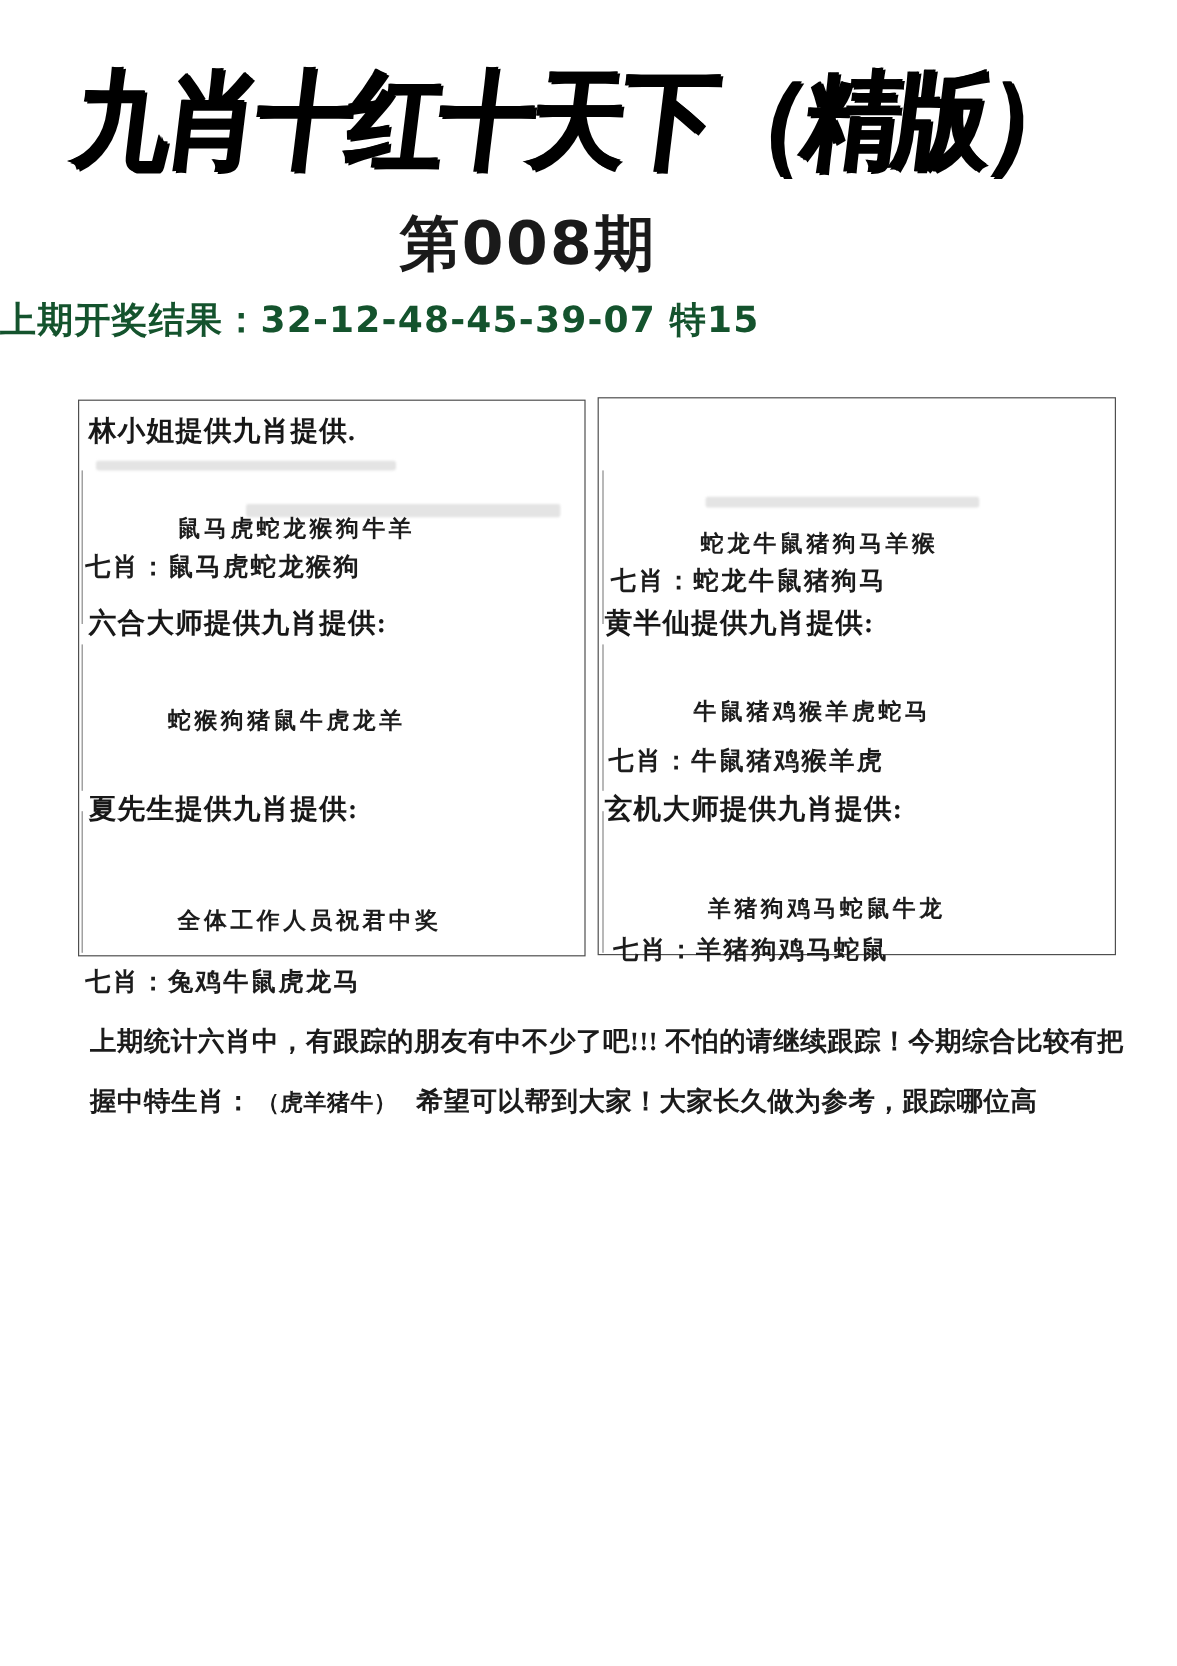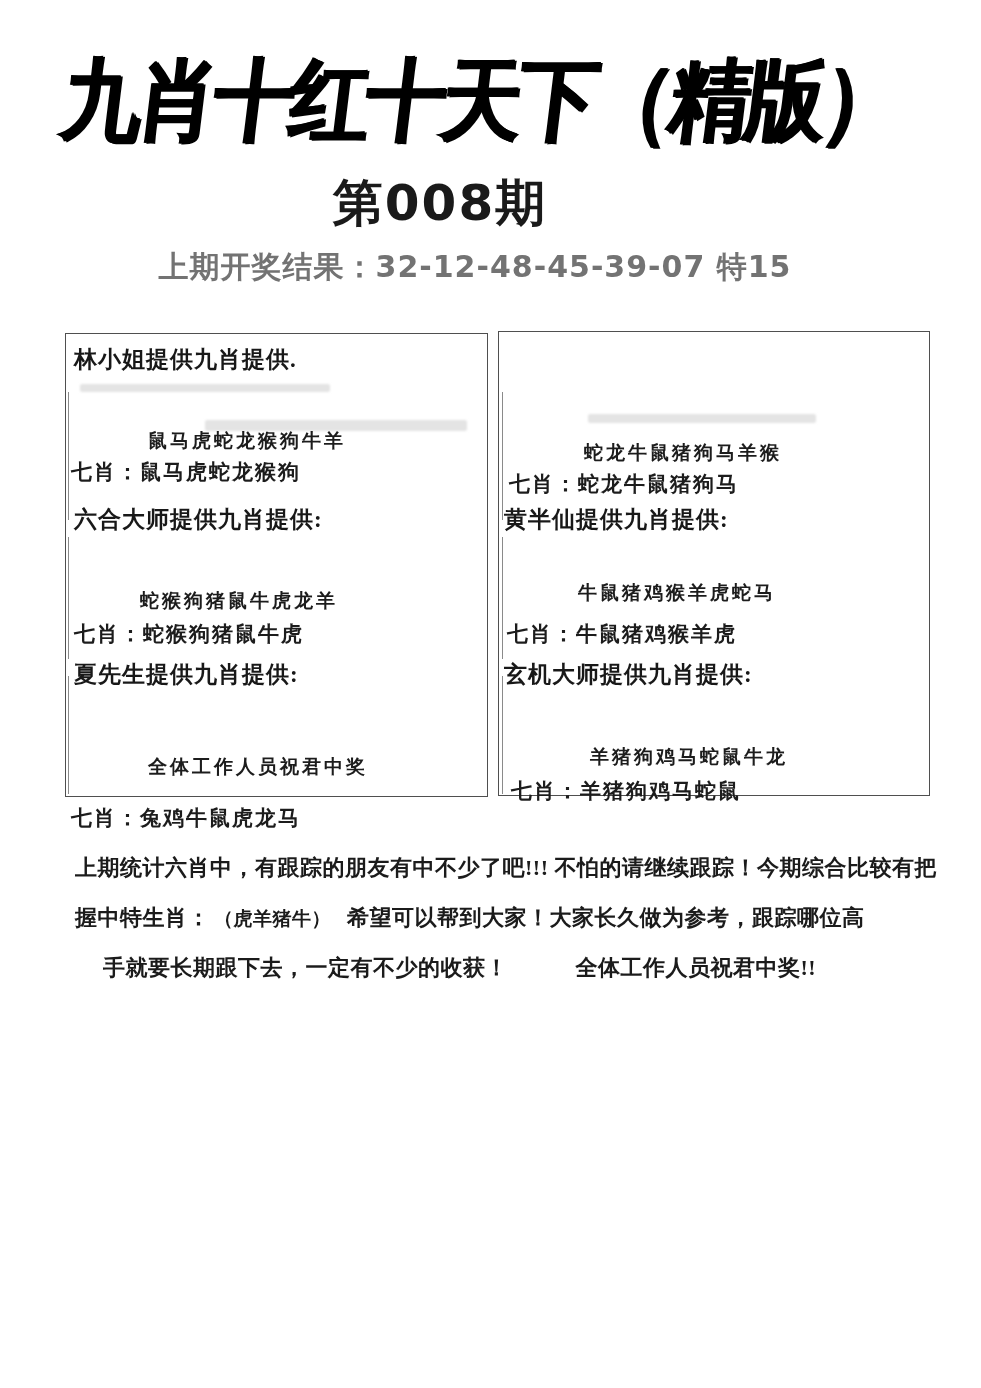--- a/index.html
+++ b/index.html
@@ -27,25 +27,24 @@
   }
   .issue-number{
     left:0;top:170px;width:880px;
     text-align:center;
     font-family:"DejaVu Sans", sans-serif;
     font-size:50px;font-weight:600;
     letter-spacing:2px;color:#1a1a1a;
   }
   .prev-result{
     left:0;top:247px;width:950px;
-    text-align:center;
     font-family:"DejaVu Sans", sans-serif;
     font-size:30px;font-weight:700;
     letter-spacing:1px;
-    color:#737373;
+    color:#14532d;
   }
 
   
   .pred-box{border:1px solid #4f4f4f;background:#fff;}
   .box-left{left:65px;top:333px;width:421px;height:462px;}
   .box-right{left:498px;top:331px;width:430px;height:463px;}
 
   .provider-name{
     font-size:23px;font-weight:700;
     letter-spacing:1px;color:#181818;
@@ -103,36 +102,34 @@
   <div class="ghost" style="left:80px;top:384px;width:250px;height:8px;"></div>
   <div class="ghost" style="left:205px;top:420px;width:262px;height:11px;"></div>
   <div class="ghost" style="left:588px;top:414px;width:228px;height:9px;"></div>
 
   <div class="abs provider-name" style="left:74px;top:344px;">林小姐提供九肖提供.</div>
   <div class="abs nine-line" style="left:148px;top:428px;">鼠马虎蛇龙猴狗牛羊</div>
   <div class="abs seven-line" style="left:71px;top:458px;">七肖：鼠马虎蛇龙猴狗</div>
 
   <div class="abs provider-name" style="left:74px;top:504px;">六合大师提供九肖提供:</div>
   <div class="abs nine-line" style="left:140px;top:588px;">蛇猴狗猪鼠牛虎龙羊</div>
-  <div class="abs seven-line" style="left:74px;top:620px;">七肖：蛇猴狗猪鼠牛虎</div>
 
   <div class="abs provider-name" style="left:74px;top:659px;">夏先生提供九肖提供:</div>
   <div class="abs nine-line" style="left:148px;top:754px;">全体工作人员祝君中奖</div>
   <div class="abs seven-line" style="left:71px;top:788px;margin-top:16px;">七肖：兔鸡牛鼠虎龙马</div>
 
   <div class="abs nine-line" style="left:584px;top:440px;">蛇龙牛鼠猪狗马羊猴</div>
   <div class="abs seven-line" style="left:509px;top:470px;">七肖：蛇龙牛鼠猪狗马</div>
 
   <div class="abs provider-name" style="left:504px;top:504px;">黄半仙提供九肖提供:</div>
   <div class="abs nine-line" style="left:578px;top:580px;">牛鼠猪鸡猴羊虎蛇马</div>
   <div class="abs seven-line" style="left:507px;top:620px;">七肖：牛鼠猪鸡猴羊虎</div>
 
   <div class="abs provider-name" style="left:504px;top:659px;">玄机大师提供九肖提供:</div>
   <div class="abs nine-line" style="left:590px;top:744px;">羊猪狗鸡马蛇鼠牛龙</div>
   <div class="abs seven-line" style="left:511px;top:777px;">七肖：羊猪狗鸡马蛇鼠</div>
 
   <div class="abs footer-line" style="left:75px;top:903px;">
     <span>握中特生肖：</span><span class="paren-strong">（虎羊猪牛）</span><span>希望可以帮到大家！大家长久做为参考，跟踪哪位高</span>
   </div>
   <div class="abs footer-line" style="left:75px;top:853px;">上期统计六肖中，有跟踪的朋友有中不少了吧!!! 不怕的请继续跟踪！今期综合比较有把</div>
-  <div class="abs footer-line" style="left:103px;top:953px;">手就要长期跟下去，一定有不少的收获！　　　全体工作人员祝君中奖!!</div>
 
 </div>
 
 </body></html>

